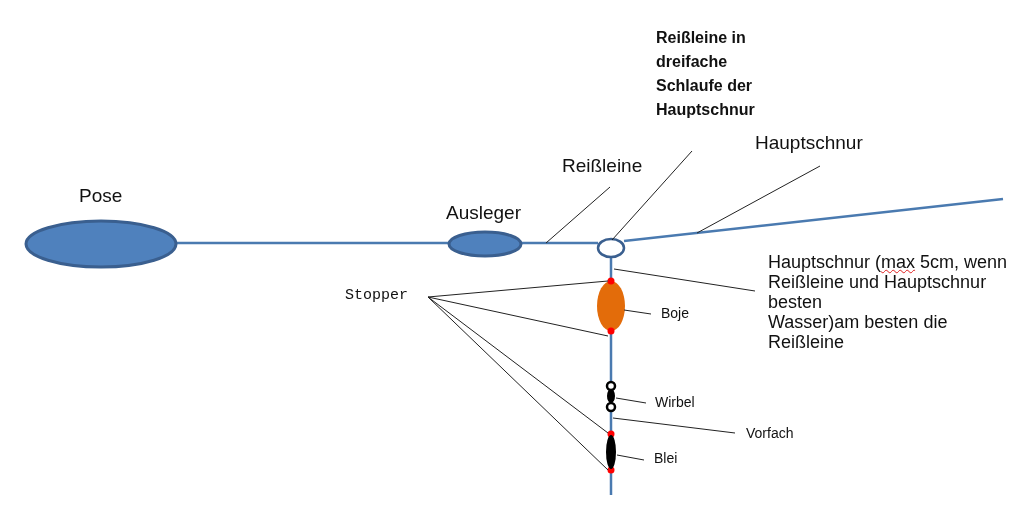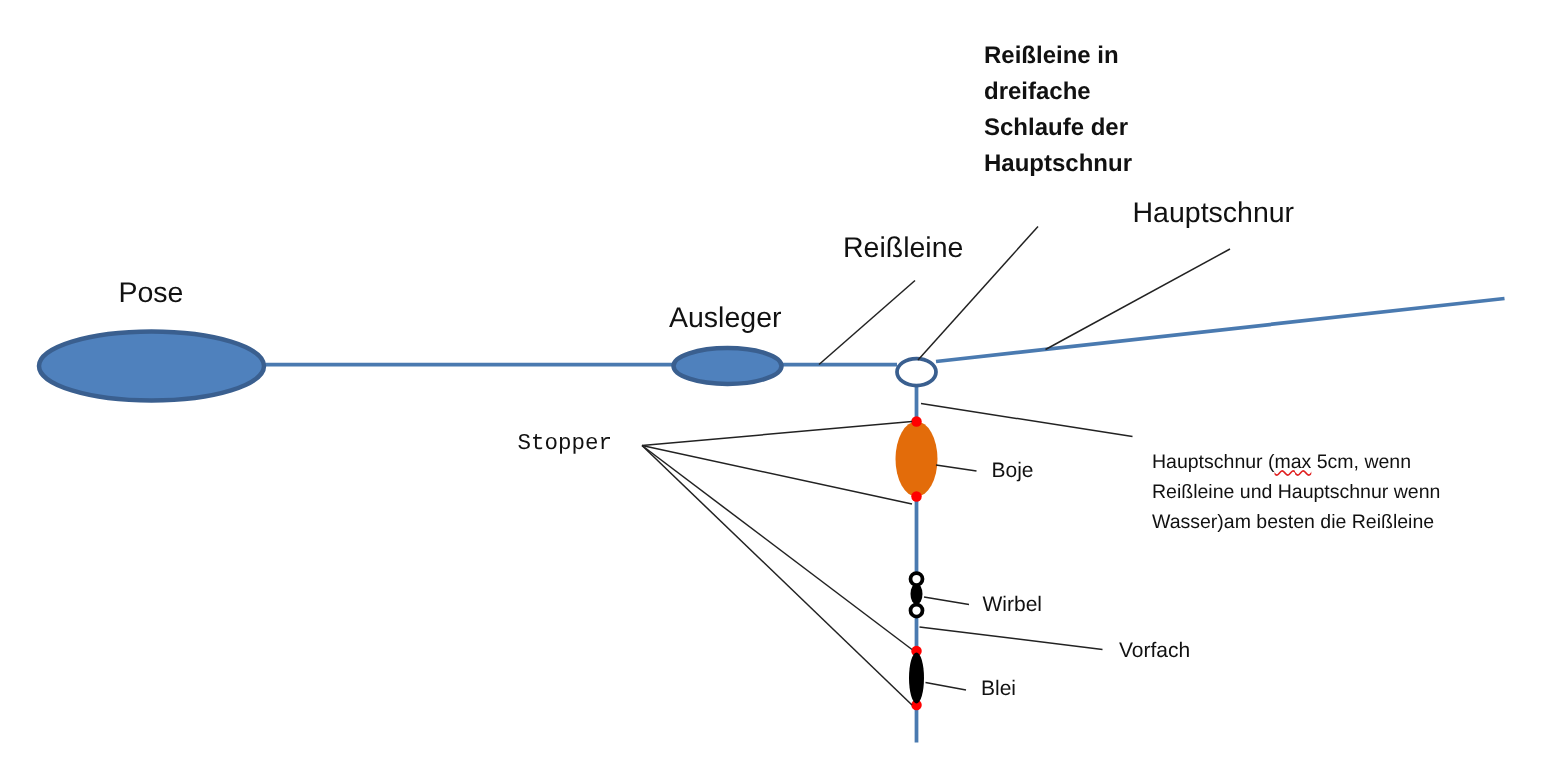--- a/index.html
+++ b/index.html
@@ -3,21 +3,21 @@
 <meta charset="utf-8">
 <style>
   html, body { margin: 0; padding: 0; background: #ffffff; }
   body { width: 1033px; height: 514px; position: relative; overflow: hidden;
          font-family: "Liberation Sans", "DejaVu Sans", sans-serif; color: #111; }
   #stage { position: absolute; left: 0; top: 0; width: 1033px; height: 514px; }
   .lbl { position: absolute; white-space: nowrap; color: #111; }
   .lbl-big { font-size: 19px; }
   .lbl-sm { font-size: 14px; }
   .lbl-multi { font-size: 16px; line-height: 24px; white-space: normal; font-weight: bold; }
-  .lbl-note { font-size: 13px; line-height: 20px; white-space: normal; margin-top: 46px; }
+  .lbl-note { font-size: 18px; line-height: 20px; white-space: normal; }
   .squiggle { text-decoration: underline wavy #e02020; text-decoration-thickness: 1px; }
 </style>
 </head>
 <body>
 
 <div id="stage">
   <svg width="1033" height="514" viewBox="0 0 1033 514">
 
     <line x1="176" y1="243" x2="598" y2="243" stroke="#4a7ab0" stroke-width="2.5"></line>
 
@@ -70,21 +70,21 @@
     <div>Reißleine in</div>
     <div>dreifache</div>
     <div>Schlaufe der</div>
     <div>Hauptschnur</div>
   </div>
 
   <div class="lbl lbl-big" style="left:755px; top:132px;">Hauptschnur</div>
 
   <div class="lbl lbl-note" style="left:768px; top:252px; width:260px;">
     <div><span>Hauptschnur (</span><span class="squiggle">max</span><span> 5cm, wenn</span></div>
-    <div>Reißleine und Hauptschnur wenn</div>
+    <div>Reißleine und Hauptschnur besten</div>
     <div>Wasser)am besten die Reißleine</div>
   </div>
 
   <div class="lbl" style="left:345px; top:287px; font-size:15px;font-family:Liberation Mono, monospace;">Stopper</div>
   <div class="lbl lbl-sm" style="left:661px; top:305px;">Boje</div>
   <div class="lbl lbl-sm" style="left:655px; top:394px;">Wirbel</div>
   <div class="lbl lbl-sm" style="left:746px; top:425px;">Vorfach</div>
   <div class="lbl lbl-sm" style="left:654px; top:450px;">Blei</div>
 </div>
 

